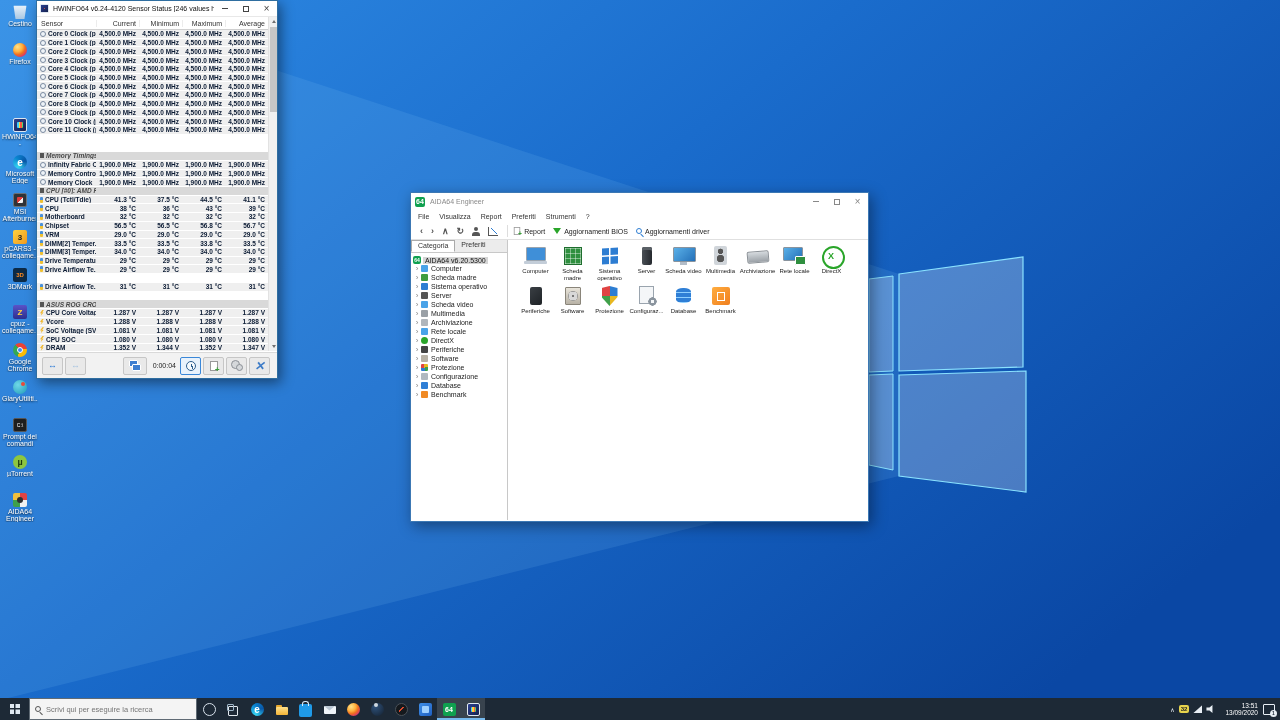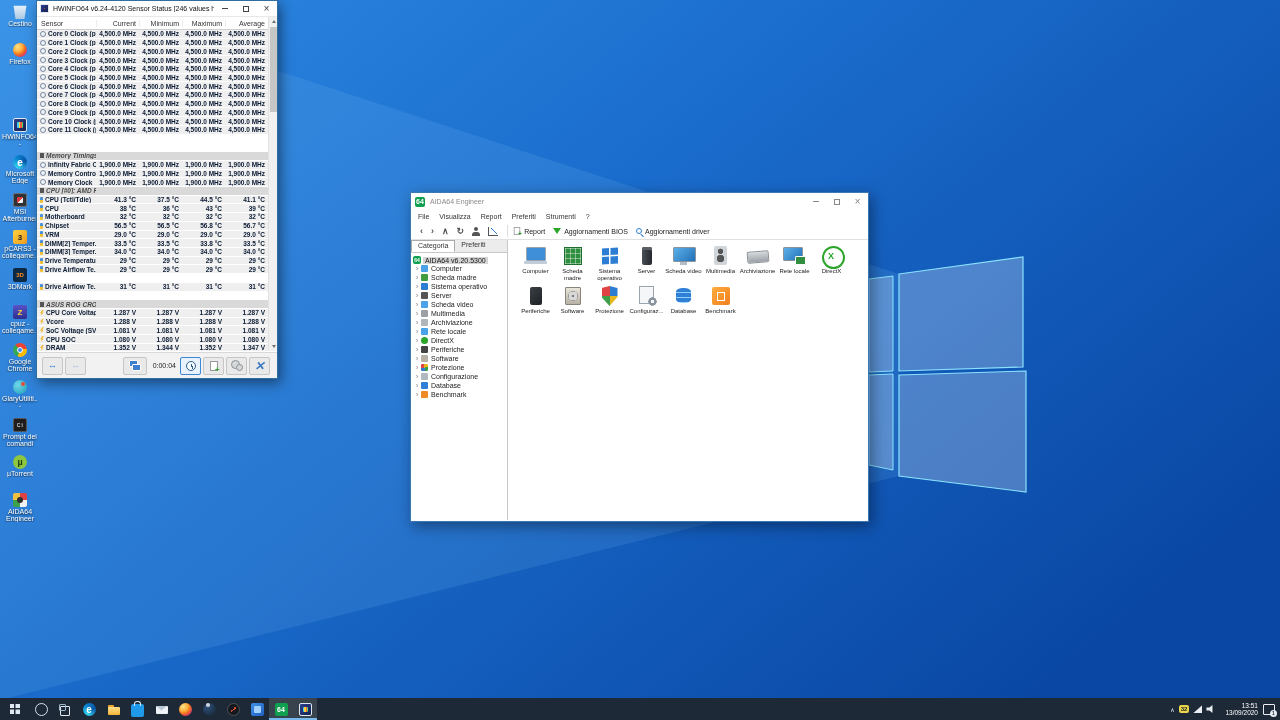--- a/index.html
+++ b/index.html
@@ -917,20 +917,24 @@
             <span class="glabel">Benchmark</span>
           </div>
         </div>
     </div>
   </div>
 
   <div id="taskbar">
     <div id="start">
         <span class="winlogo"></span>
       </div>
+    <div id="search">
+      <span class="smag"></span>
+      <input placeholder="Scrivi qui per eseguire la ricerca" style="">
+    </div>
     <div id="tb-apps">
 
         <div class="tbtn">
           <span class="dic tbic i-cortana"></span>
         </div>
 
         <div class="tbtn">
           <span class="dic tbic i-taskview"></span>
         </div>
 

